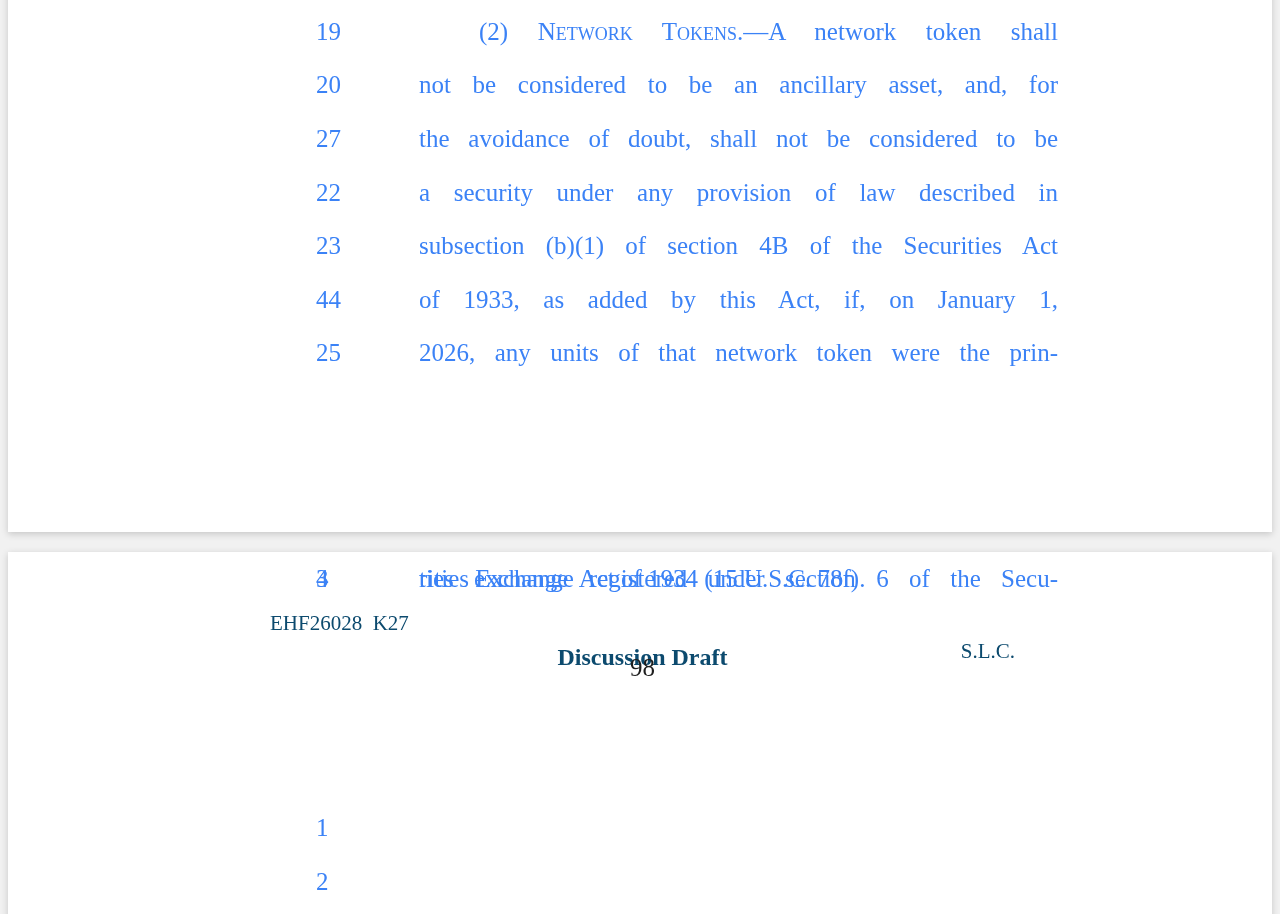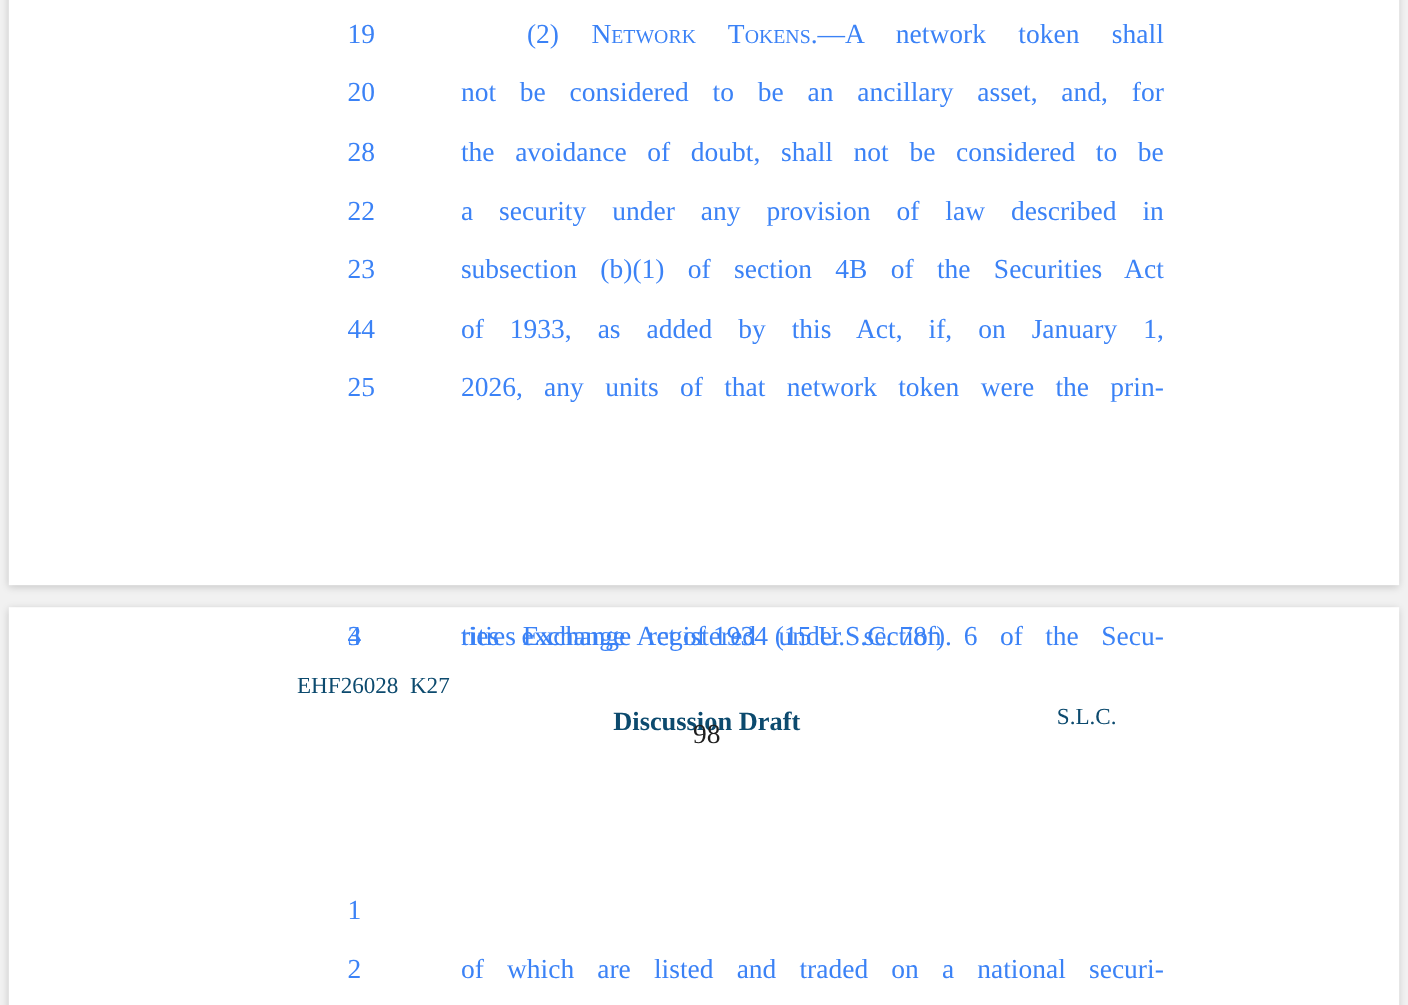--- a/index.html
+++ b/index.html
@@ -111,21 +111,21 @@
   <div class="page page1">
     <div class="row">
       <span class="ln">19</span>
       <div class="lt indent"><span>(2) </span><span class="sc">Network Tokens.</span><span>—A network token shall</span></div>
     </div>
     <div class="row">
       <span class="ln">20</span>
       <div class="lt">not be considered to be an ancillary asset, and, for</div>
     </div>
     <div class="row">
-      <span class="ln">28</span>
+      <span class="ln">27</span>
       <div class="lt">the avoidance of doubt, shall not be considered to be</div>
     </div>
     <div class="row">
       <span class="ln">22</span>
       <div class="lt">a security under any provision of law described in</div>
     </div>
     <div class="row">
       <span class="ln">23</span>
       <div class="lt">subsection (b)(1) of section 4B of the Securities Act</div>
     </div>
@@ -144,21 +144,20 @@
       <span class="hdr-left">EHF26028  K27</span>
       <span class="hdr-center">Discussion Draft</span>
       <span class="hdr-right">S.L.C.</span>
     </div>
     <div class="folio">98</div>
     <div class="row">
       <span class="ln">1</span>
     </div>
     <div class="row">
       <span class="ln">2</span>
-      <div class="lt">of which are listed and traded on a national securi-</div>
     </div>
     <div class="row">
       <span class="ln">3</span>
       <div class="lt">ties exchange registered under section 6 of the Secu-</div>
     </div>
     <div class="row">
       <span class="ln">4</span>
       <div class="lt no-justify">rities Exchange Act of 1934 (15 U.S.C. 78f).</div>
     </div>
   </div>

